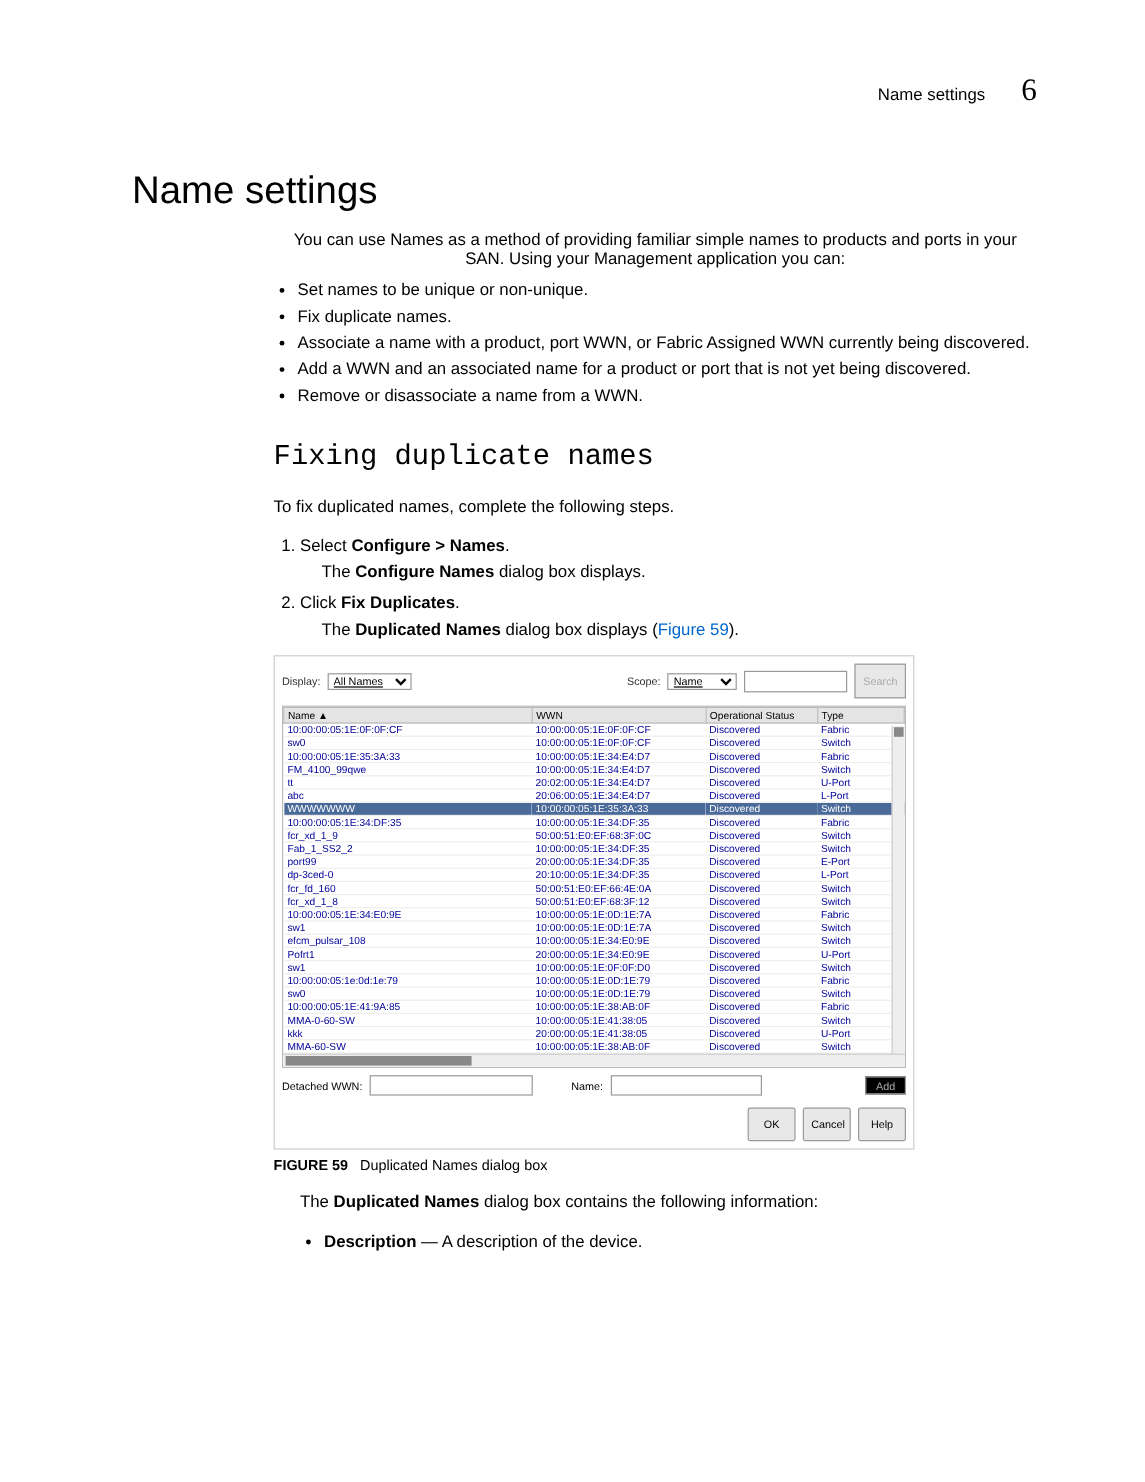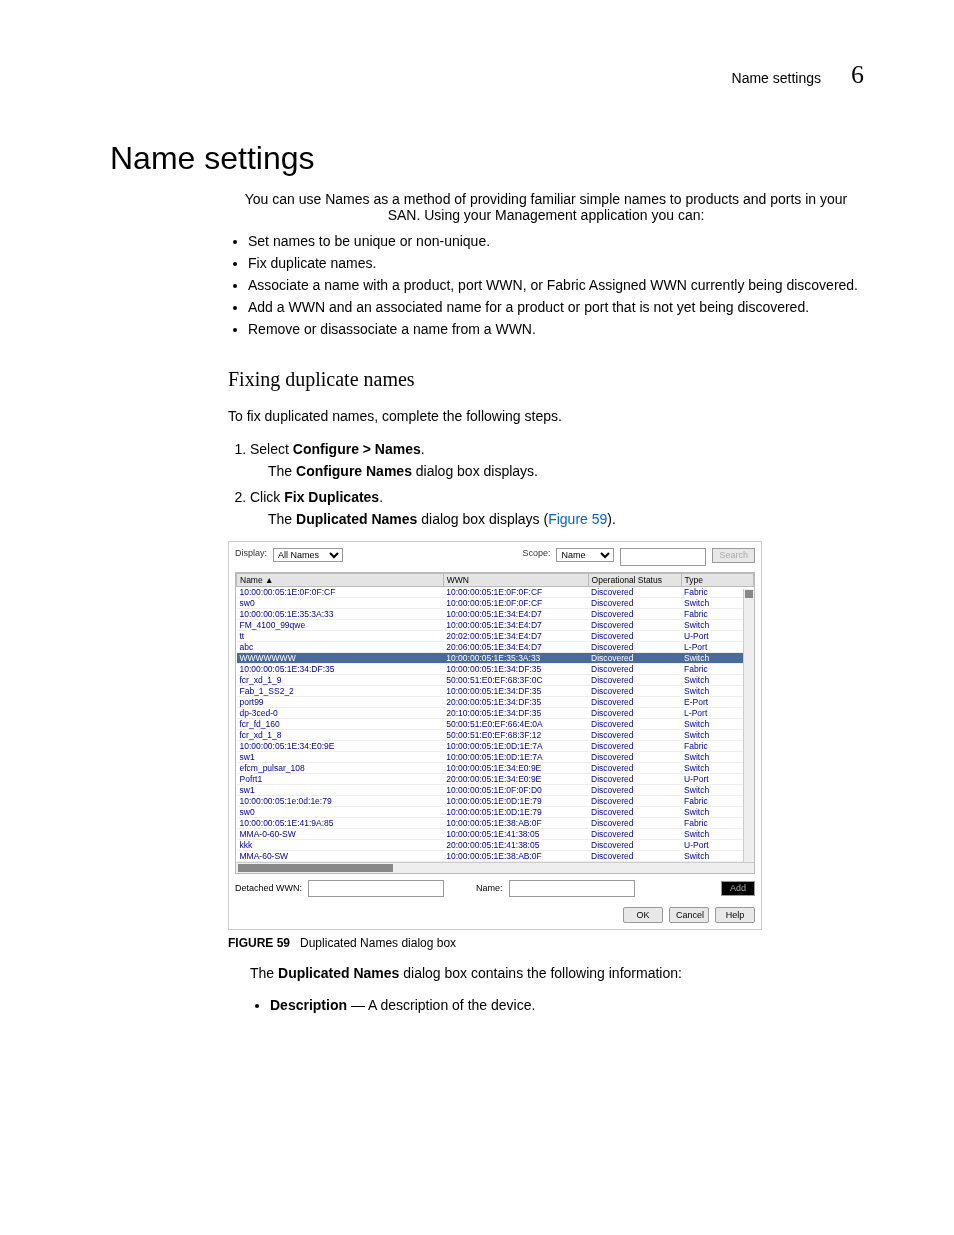--- a/index.html
+++ b/index.html
@@ -21,23 +21,23 @@
   }
   .header-title { font-size: 14px; }
   .header-num { font-size: 26px; font-family: Georgia, serif; }
   h1 {
     font-family: Arial, sans-serif;
     font-weight: normal;
     font-size: 32px;
     margin: 0 0 12px 0;
   }
   h2 {
-    font-family: Liberation Serif, serif;
+    font-family: Liberation Mono, monospace;
     font-weight: normal;
-    font-size: 20px;
+    font-size: 24px;
     margin: 28px 0 8px 0;
   }
   .body-text { margin-left: 118px; line-height: 1.4; }
   .intro { margin-left: 118px; margin-bottom: 10px; text-align: center; }
   ul.bullets { margin: 6px 0 10px 118px; padding-left: 20px; }
   ul.bullets li { margin-bottom: 6px; }
   ol.steps { margin: 6px 0 10px 118px; padding-left: 22px; }
   ol.steps li { margin-bottom: 6px; }
   .substep { margin: 6px 0 10px 18px; }
   .link { color: #0066cc; }
@@ -47,30 +47,31 @@
   .dialog {
     margin: 14px 0 6px 118px;
     border: 1px solid #ccc;
     width: 520px;
     font-size: 9px;
     background: #fff;
     padding: 6px;
   }
   .dlg-top {
     display: flex;
-    align-items: flex-start;
+    align-items: center;
     gap: 6px;
     margin-bottom: 6px;
   }
   .dlg-top .lbl { color: #333; }
   .dlg-top select, .dlg-top input {
     font-size: 9px;
     height: 14px;
     border: 1px solid #999;
     background: #fff;
+    text-decoration: underline;
   }
   .dlg-main { display: flex; gap: 4px; }
   .tbl-wrap { flex: 1; border: 1px solid #bbb; position: relative; }
   .tbl {
     width: 100%;
     border-collapse: collapse;
     font-size: 8.5px;
     table-layout: fixed;
   }
   .tbl th {
@@ -106,21 +107,21 @@
     margin-top: 6px;
   }
   .dlg-foot1 input { font-size: 9px; height: 13px; border:1px solid #999; }
   .dlg-foot1 button { font-size: 9px; height:15px; width:34px; border:1px solid #999; background:#000000; }
   .dlg-foot2 {
     display: flex;
     justify-content: flex-end;
     gap: 6px;
     margin-top: 10px;
   }
-  .dlg-foot2 button { font-size: 9px; height:16px; width:40px; border:1px solid #999; background:#e8e8e8; border-radius:2px;}
+  .dlg-foot2 button { font-size: 9px; height:28px; width:40px; border:1px solid #999; background:#e8e8e8; border-radius:2px;}
   .scrollbar {
     position: absolute; right:0; top:16px; bottom:0; width:10px;
     background: #eee; border-left:1px solid #ccc;
   }
   .scrollbar .thumb { background:#888; width:8px; margin:1px; height:8px; position:absolute; }
   .hscroll { height:10px; background:#eee; border-top:1px solid #ccc; position:relative; }
   .hscroll .thumb { background:#888; height:8px; margin:1px; width:30%; position:absolute; left:1px; }
   .fig-cap { margin: 6px 0 14px 118px; font-size: 12px; }
   .fig-cap b { font-weight: bold; }
 </style>
@@ -168,21 +169,21 @@
     <span class="lbl">Display:</span>
     <select style="width:70px">
       <option>All Names</option>
     </select>
     <span style="flex:1"></span>
     <span class="lbl">Scope:</span>
     <select style="width:58px">
       <option>Name</option>
     </select>
     <input type="text" style="width: 80px;">
-    <button disabled="" style="font-size:9px;height:15px;border:1px solid #999;background:#e8e8e8;color:#aaa">Search</button>
+    <button disabled="" style="font-size:9px;height:29px;border:1px solid #999;background:#e8e8e8;color:#aaa">Search</button>
   </div>
 
   <div class="dlg-main">
     <div class="tbl-wrap">
       <table class="tbl">
         <colgroup>
             <col style="width:40%">
             <col style="width:28%">
             <col style="width:18%">
             <col style="width:14%">

